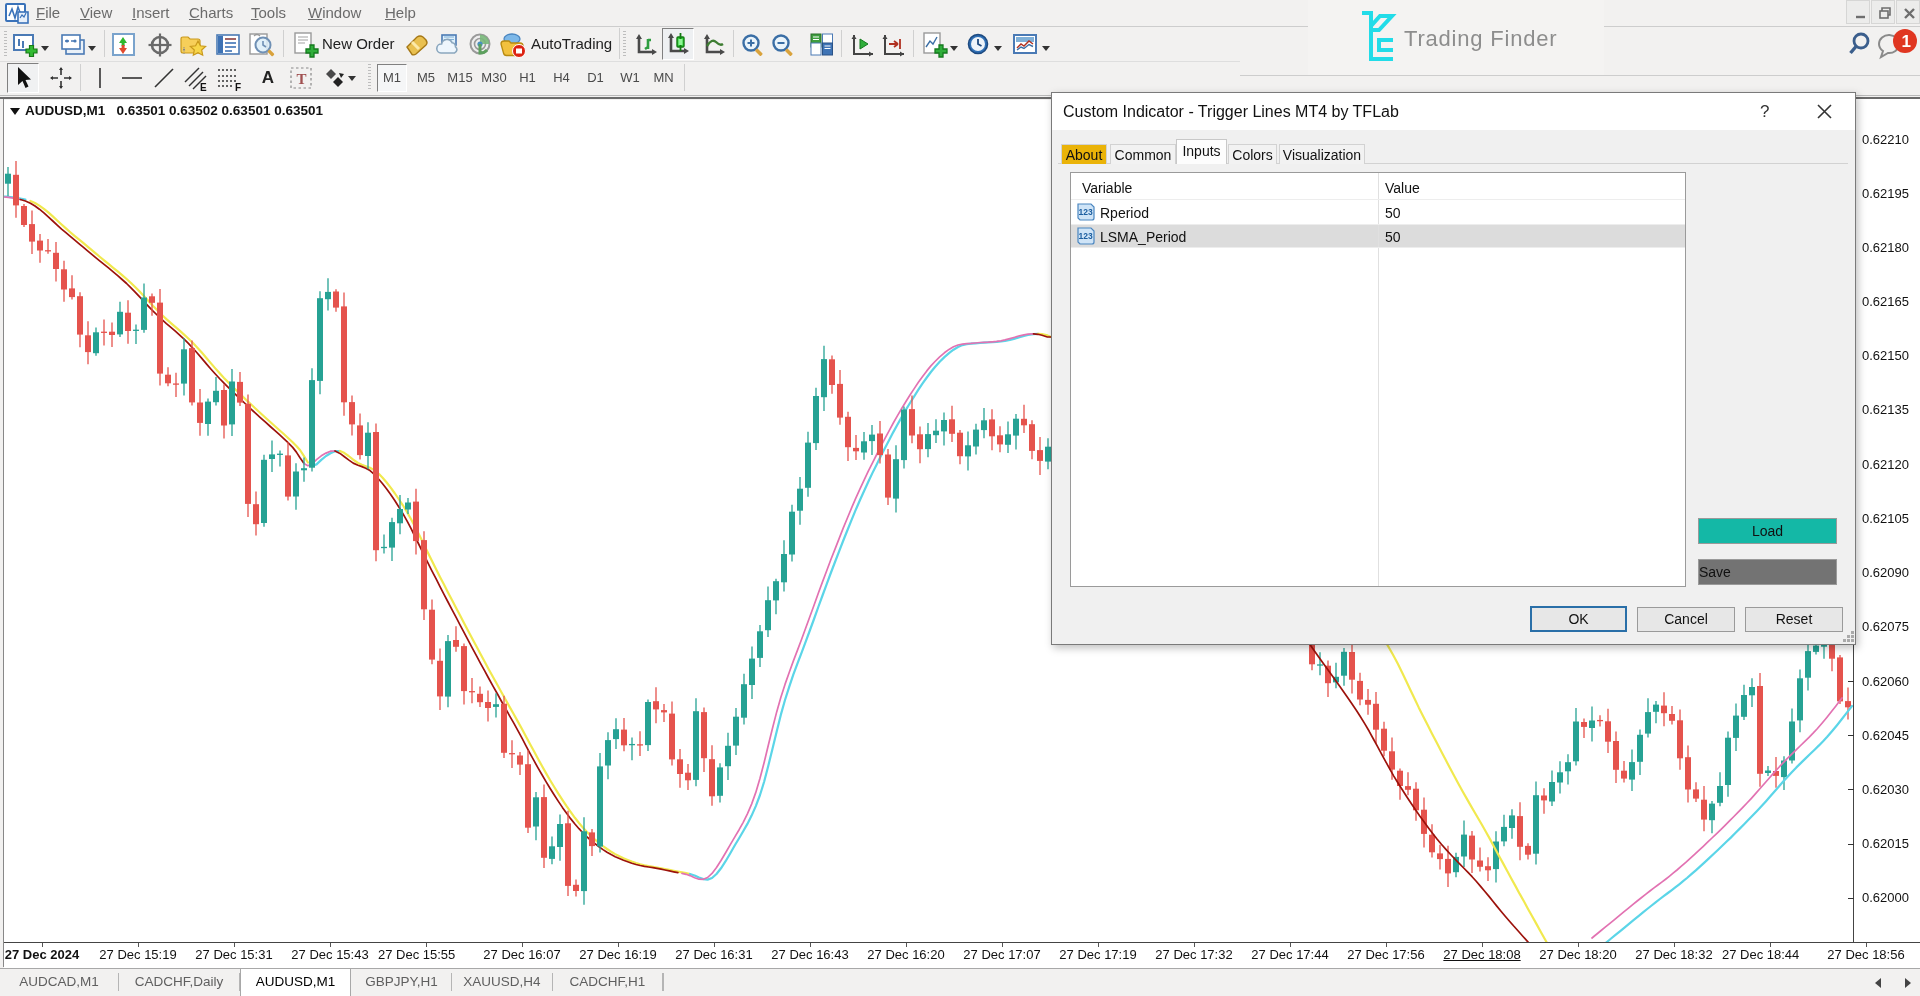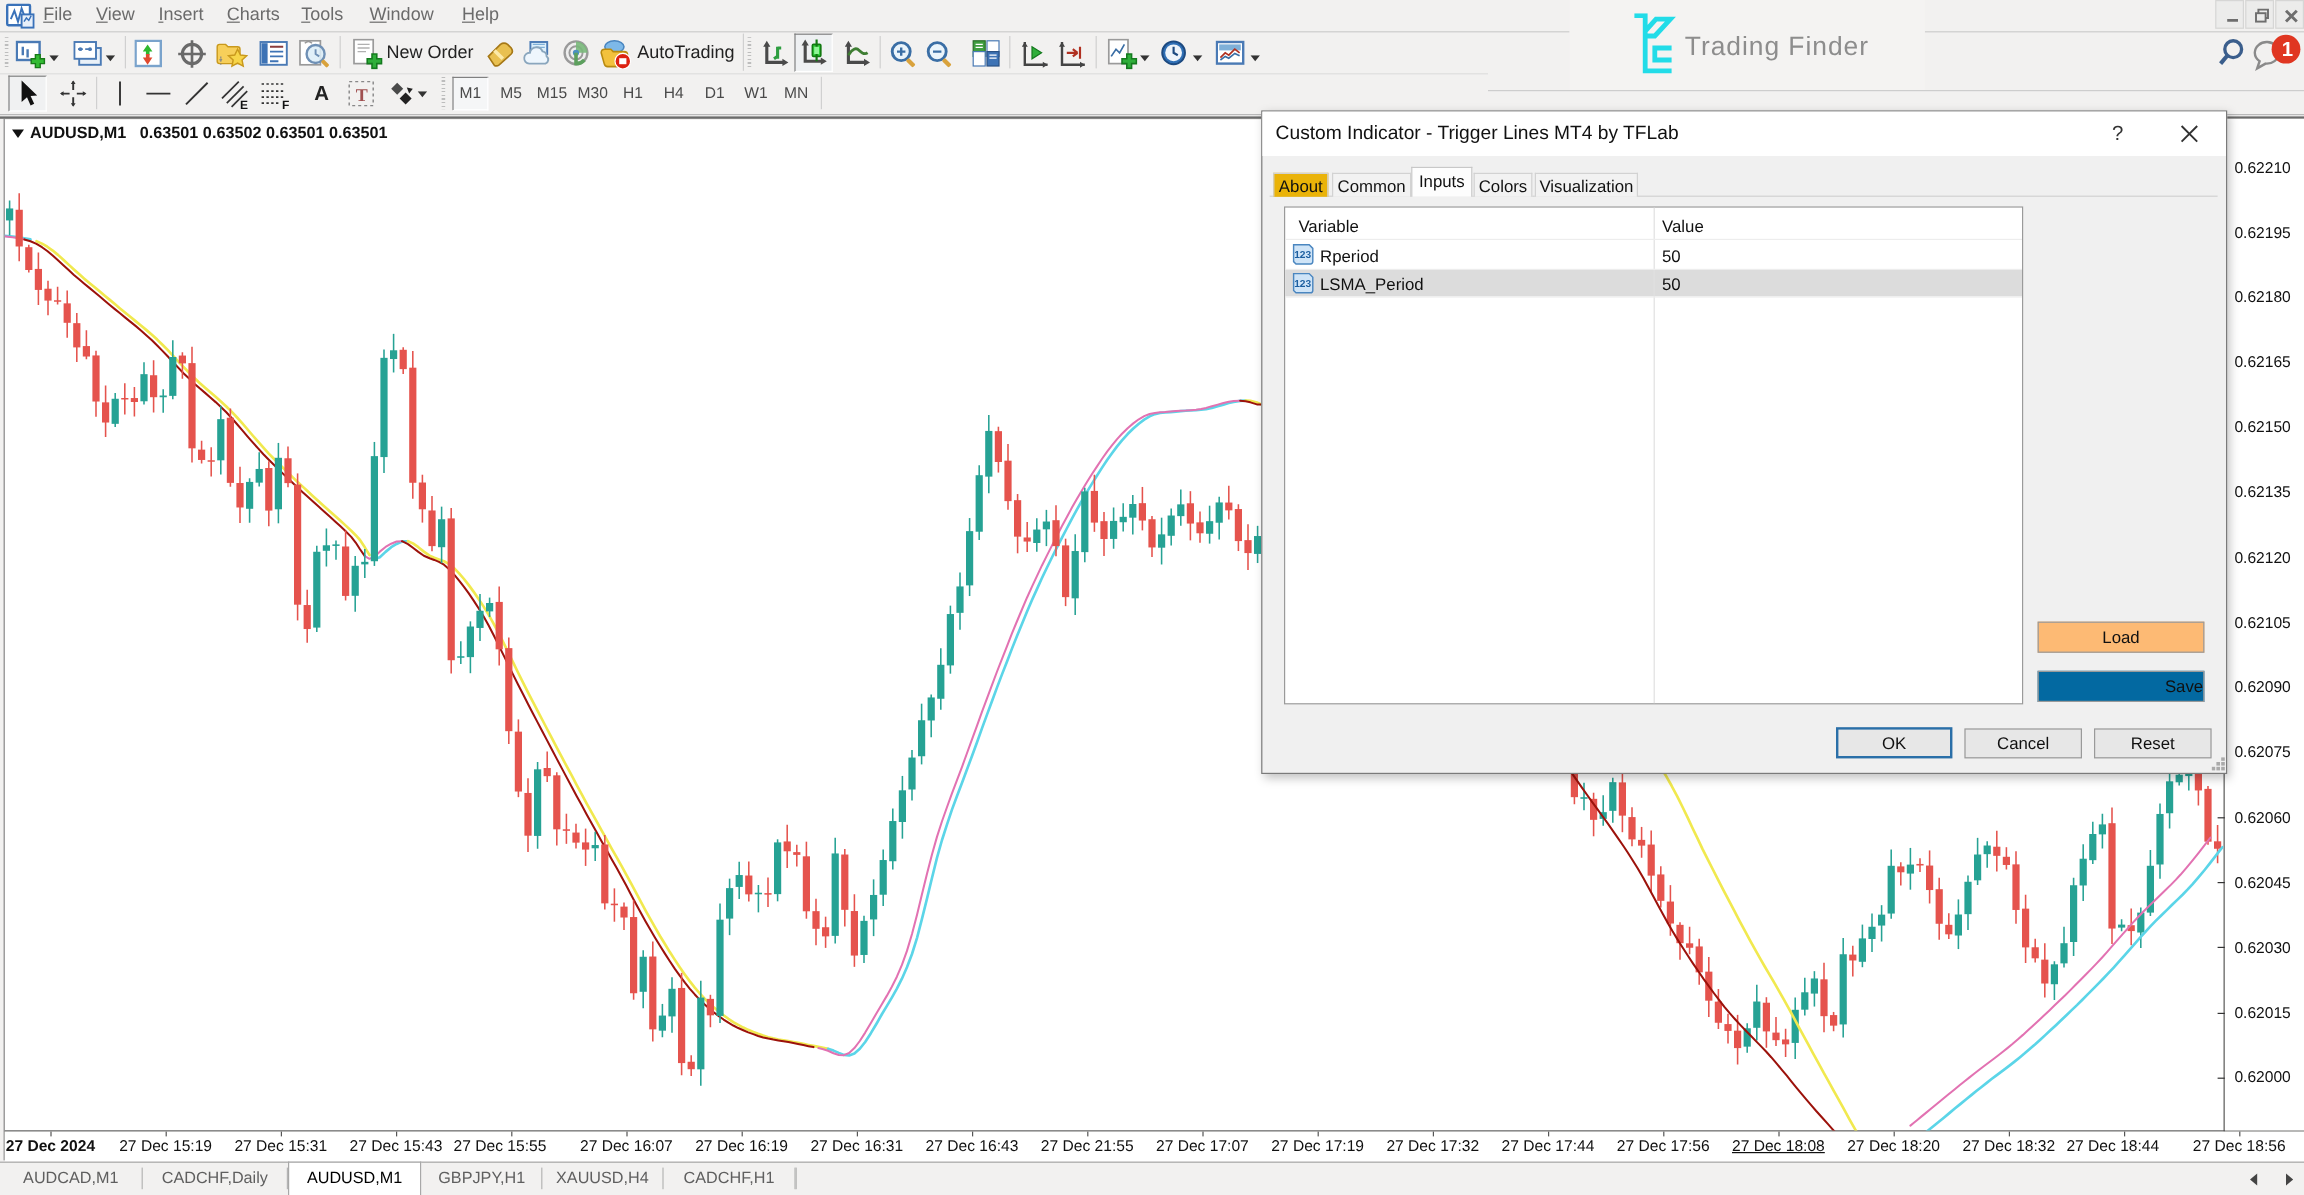--- a/index.html
+++ b/index.html
@@ -319,21 +319,21 @@
 <div class="tick" style="left:378px;top:947px;width:96px;text-align:left;">27 Dec 15:55</div>
 <div class="abs" style="left:426px;top:943px;width:1px;height:4px;background:#555"></div>
 <div class="tick" style="left:474px;top:947px;width:96px;text-align:center;">27 Dec 16:07</div>
 <div class="abs" style="left:522px;top:943px;width:1px;height:4px;background:#555"></div>
 <div class="tick" style="left:570px;top:947px;width:96px;text-align:center;">27 Dec 16:19</div>
 <div class="abs" style="left:618px;top:943px;width:1px;height:4px;background:#555"></div>
 <div class="tick" style="left:666px;top:947px;width:96px;text-align:center;">27 Dec 16:31</div>
 <div class="abs" style="left:714px;top:943px;width:1px;height:4px;background:#555"></div>
 <div class="tick" style="left:762px;top:947px;width:96px;text-align:center;">27 Dec 16:43</div>
 <div class="abs" style="left:810px;top:943px;width:1px;height:4px;background:#555"></div>
-<div class="tick" style="left:858px;top:947px;width:96px;text-align:center;">27 Dec 21:55</div>
+<div class="tick" style="left:858px;top:947px;width:96px;text-align:center;">27 Dec 16:20</div>
 <div class="abs" style="left:906px;top:943px;width:1px;height:4px;background:#555"></div>
 <div class="tick" style="left:954px;top:947px;width:96px;text-align:center;">27 Dec 17:07</div>
 <div class="abs" style="left:1002px;top:943px;width:1px;height:4px;background:#555"></div>
 <div class="tick" style="left:1050px;top:947px;width:96px;text-align:center;">27 Dec 17:19</div>
 <div class="abs" style="left:1098px;top:943px;width:1px;height:4px;background:#555"></div>
 <div class="tick" style="left:1146px;top:947px;width:96px;text-align:center;">27 Dec 17:32</div>
 <div class="abs" style="left:1194px;top:943px;width:1px;height:4px;background:#555"></div>
 <div class="tick" style="left:1242px;top:947px;width:96px;text-align:center;">27 Dec 17:44</div>
 <div class="abs" style="left:1290px;top:943px;width:1px;height:4px;background:#555"></div>
 <div class="tick" style="left:1338px;top:947px;width:96px;text-align:center;">27 Dec 17:56</div>
@@ -878,22 +878,22 @@
 <text x="2.5" y="12" font-size="8.5" font-weight="bold" fill="#1d5fa0" font-family="Liberation Sans">123</text>
   </svg>
 <div class="abs" style="left:1100px;top:205px;font-size:14px;color:#111;z-index:14">Rperiod</div>
 <div class="abs" style="left:1385px;top:205px;font-size:14px;color:#111;z-index:14">50</div>
 <svg class="abs" style="left:1076px;top:227px;z-index:14" width="20" height="18">
 <path d="M2 1 h13 l3 3 v11 a2 2 0 0 1 -2 2 h-12 l-2 -2 Z" fill="#cfe4f7" stroke="#4a86c0" stroke-width="1.2"></path>
 <text x="2.5" y="12" font-size="8.5" font-weight="bold" fill="#1d5fa0" font-family="Liberation Sans">123</text>
   </svg>
 <div class="abs" style="left:1100px;top:229px;font-size:14px;color:#111;z-index:14">LSMA_Period</div>
 <div class="abs" style="left:1385px;top:229px;font-size:14px;color:#111;z-index:14">50</div>
-<div class="abs" style="left:1698px;top:518px;width:139px;height:26px;background:#fdba74;border:1px solid #9a9a9a;z-index:12;text-align:center;font-size:14px;line-height:24px;color:#111">Load</div>
-<div class="abs" style="left:1698px;top:559px;width:139px;height:26px;background:#0369a1;border:1px solid #9a9a9a;z-index:12;text-align:right;font-size:14px;line-height:24px;color:#111">Save</div>
+<div class="abs" style="left:1698px;top:518px;width:139px;height:26px;background:#14b8a6;border:1px solid #9a9a9a;z-index:12;text-align:center;font-size:14px;line-height:24px;color:#111">Load</div>
+<div class="abs" style="left:1698px;top:559px;width:139px;height:26px;background:#737373;border:1px solid #9a9a9a;z-index:12;text-align:left;font-size:14px;line-height:24px;color:#111">Save</div>
 <div class="abs" style="left:1530px;top:606px;width:97px;height:26px;background:#e7e7e7;
 border:2px solid #2a6fa8;z-index:12;text-align:center;font-size:14px;line-height:22px;color:#111">OK</div>
 <div class="abs" style="left:1637px;top:607px;width:98px;height:25px;background:#e7e7e7;border:1px solid #9a9a9a;z-index:12;text-align:center;font-size:14px;line-height:23px;color:#111">Cancel</div>
 <div class="abs" style="left:1745px;top:607px;width:98px;height:25px;background:#e7e7e7;border:1px solid #9a9a9a;z-index:12;text-align:center;font-size:14px;line-height:23px;color:#111">Reset</div>
 <svg class="abs" style="left:1843px;top:631px;z-index:12" width="12" height="12">
 <rect x="8" y="0" width="3" height="3" fill="#aaa"></rect>
     <rect x="8" y="4" width="3" height="3" fill="#aaa"></rect>
 <rect x="4" y="4" width="3" height="3" fill="#aaa"></rect>
     <rect x="8" y="8" width="3" height="3" fill="#aaa"></rect>
 <rect x="4" y="8" width="3" height="3" fill="#aaa"></rect>

